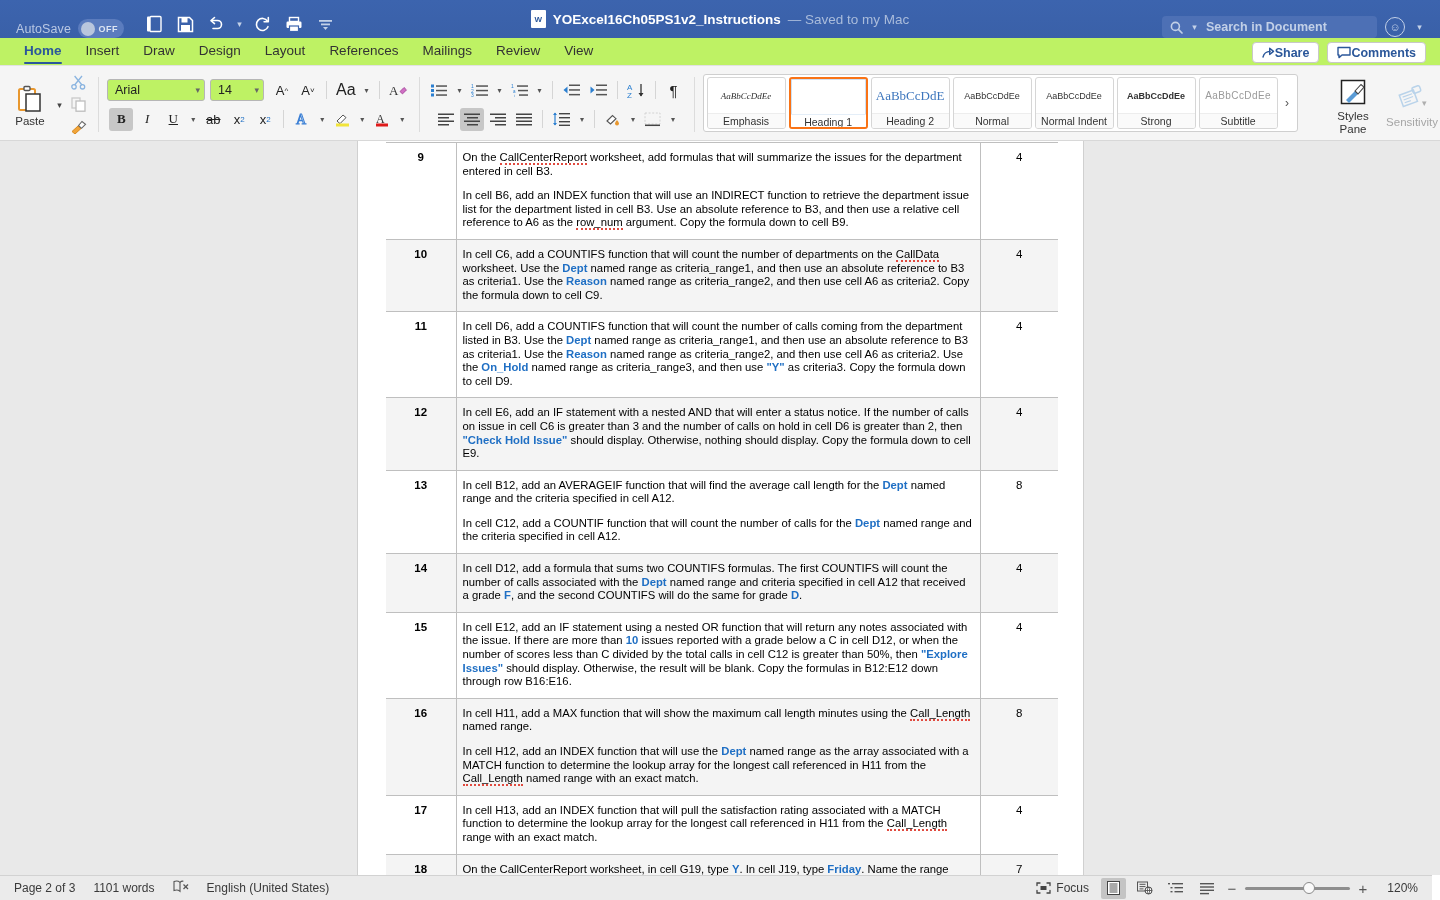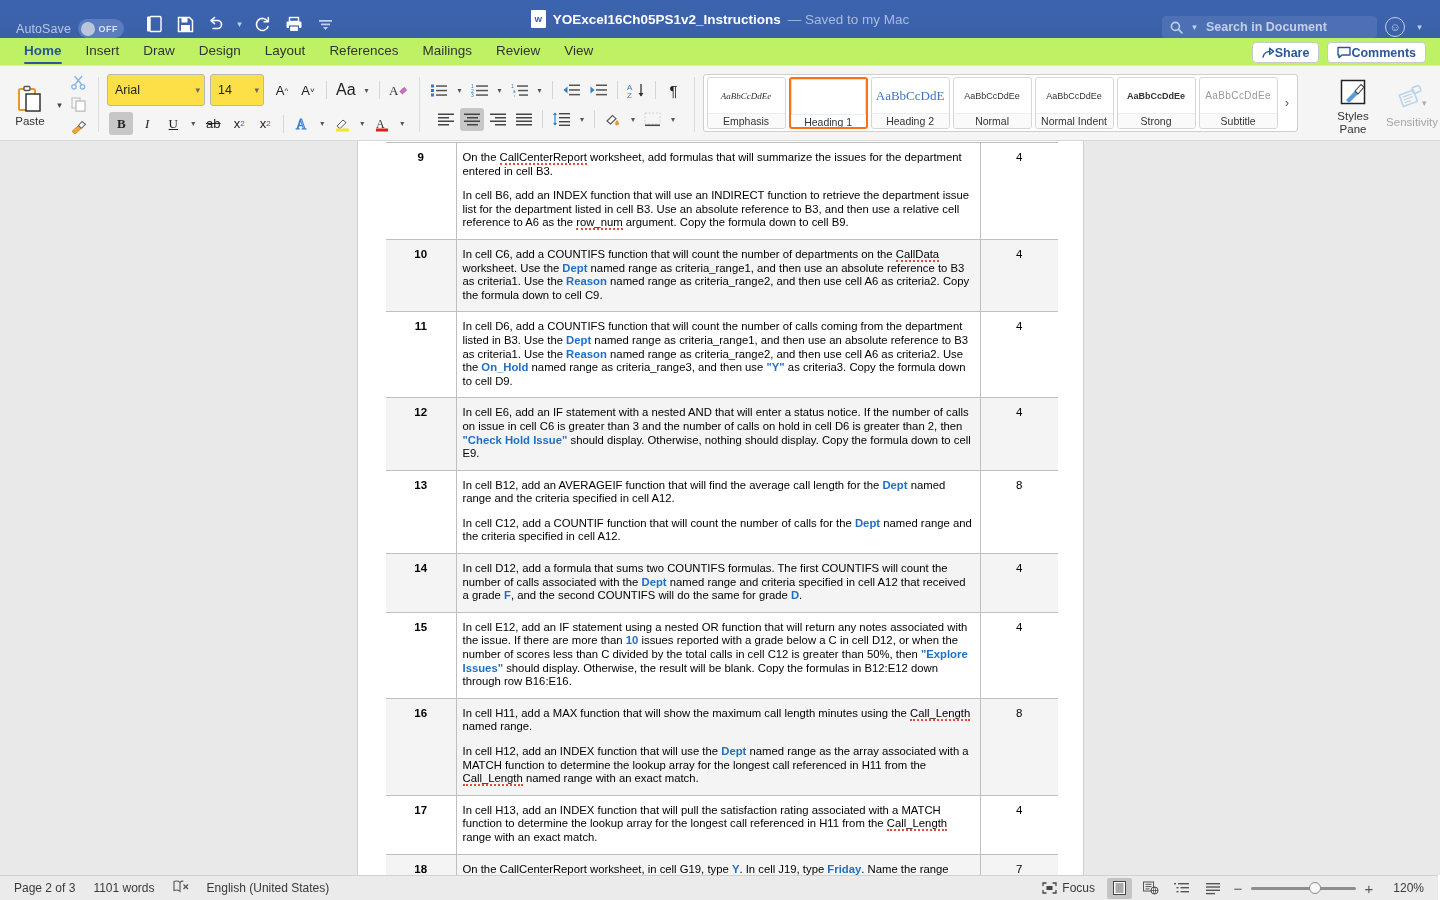--- a/index.html
+++ b/index.html
@@ -97,21 +97,21 @@
   .paste-col { display: flex; flex-direction: column; align-items: center; width: 46px; }
   .paste-ico { width: 30px; height: 34px; display:flex;align-items:center;justify-content:center;}
   .paste-lbl { font-size: 11.5px; color: #333; margin-top: -2px; }
   .mini-col { display: flex; flex-direction: column; align-items: center; gap: 1px; }
   .mini-ic { width: 24px; height: 21px; display: flex; align-items: center; justify-content: center; }
 
   
   .fontgrp { display: flex; flex-direction: column; justify-content: center; gap: 6px; }
   .frow { display: flex; align-items: center; gap: 2px; }
   .combo {
-    height: 32px; border: 1px solid #b6b6b6; border-radius: 3px; background: #fde047;
+    height: 22px; border: 1px solid #b6b6b6; border-radius: 3px; background: #bef264;
     display: flex; align-items: center; padding: 0 4px 0 7px; font-size: 12.5px; color:#222;
   }
   .combo .cv { flex: 1; }
   .combo .cc { color: #666; font-size: 9px; margin-left: 6px;}
   .ibtn {
     min-width: 24px; height: 23px; padding: 0 3px; border-radius: 3px;
     display: flex; align-items: center; justify-content: center;
     font-size: 13px; color: #222;
   }
   .ibtn.on { background: #c7c7c7; }
@@ -177,21 +177,21 @@
   }
   td.c-pts { width: 78px; text-align: center; font-size: 11.5px; color: #000; padding-top: 7px; }
   tr.shaded td { background: #f4f4f4; }
   .c-txt p { margin: 0 0 11px 0; }
   .c-txt p:last-child { margin-bottom: 0; }
   .b { color: #1f6fc4; font-weight: 700; }
   .sp { border-bottom: 2px dotted #e04a3f; }
 
   
   .statusbar {
-    position: absolute; bottom: 0; left: 0; right: 2px; height: 25px;
+    position: absolute; bottom: 0; left: 0; right: 8px; height: 25px;
     background: #ebebeb; border-top: 1px solid #d2d2d2;
     display: flex; align-items: center; font-size: 12px; color: #3a3a3a;
   }
   .sb-left { display: flex; align-items: center; gap: 18px; margin-left: 14px; }
   .sb-right { margin-left: auto; display: flex; align-items: center; gap: 6px; margin-right: 14px; }
   .sb-btn {
     display: flex; align-items: center; gap: 5px; padding: 0 6px; height: 21px;
     border-radius: 3px;
   }
   .vbtn { width: 25px; height: 21px; display: flex; align-items: center; justify-content: center; border-radius: 2px;}

